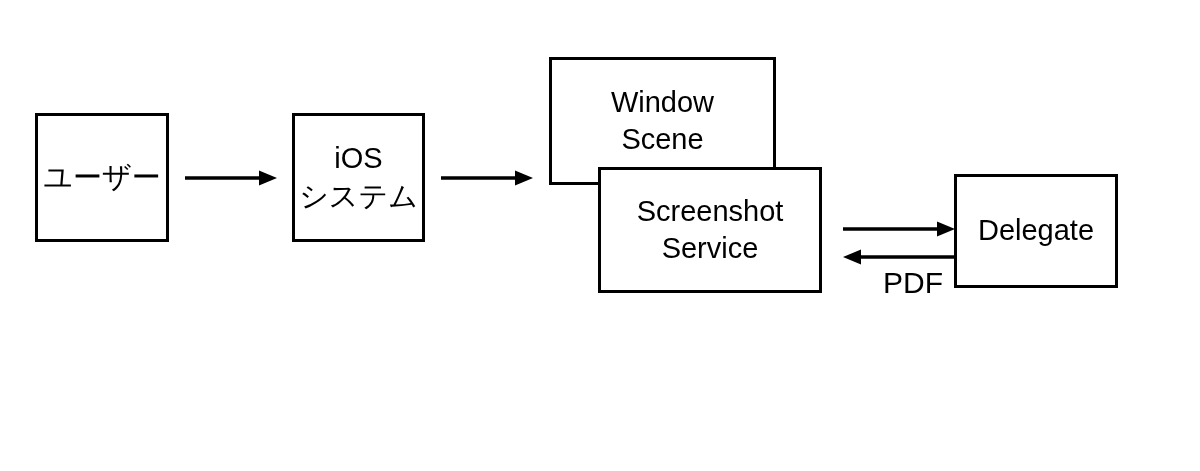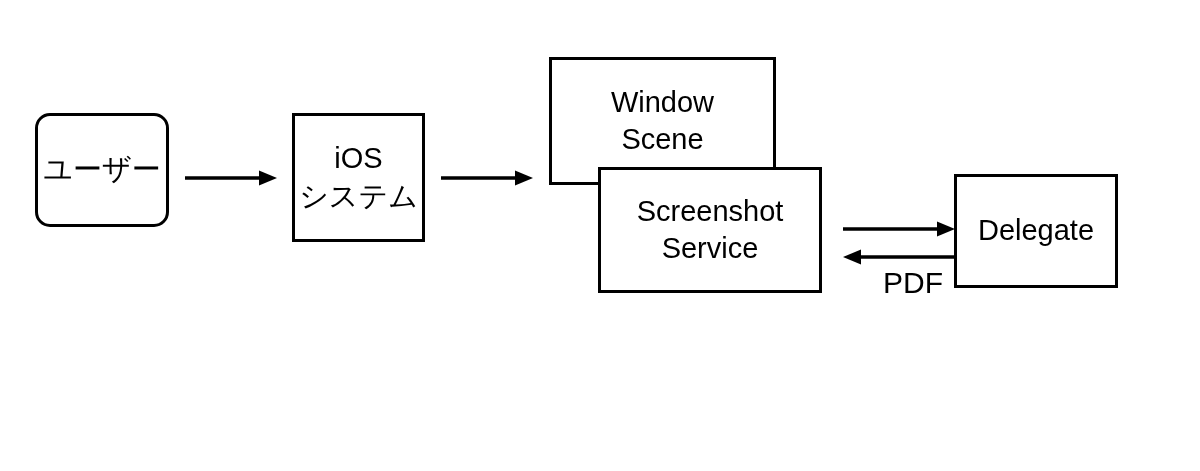--- a/index.html
+++ b/index.html
@@ -29,23 +29,22 @@
     color: #000000;
     line-height: 1.28;
   }
   .node .label {
     display: block;
     white-space: pre-line;
   }
 
   
   #node-user {
-    left: 35px;  top: 113px;  width: 134px; height: 114px;
+    left: 35px;  top: 113px;  width: 134px; height: 129px;
     font-size: 29px;
-    border-radius: 15px;
   }
   #node-ios {
     left: 292px; top: 113px;  width: 133px; height: 129px;
     font-size: 29px;
   }
   #node-window-scene {
     left: 549px; top: 57px;   width: 227px; height: 128px;
     font-size: 29px;
     align-items: flex-start;
     justify-content: center;

